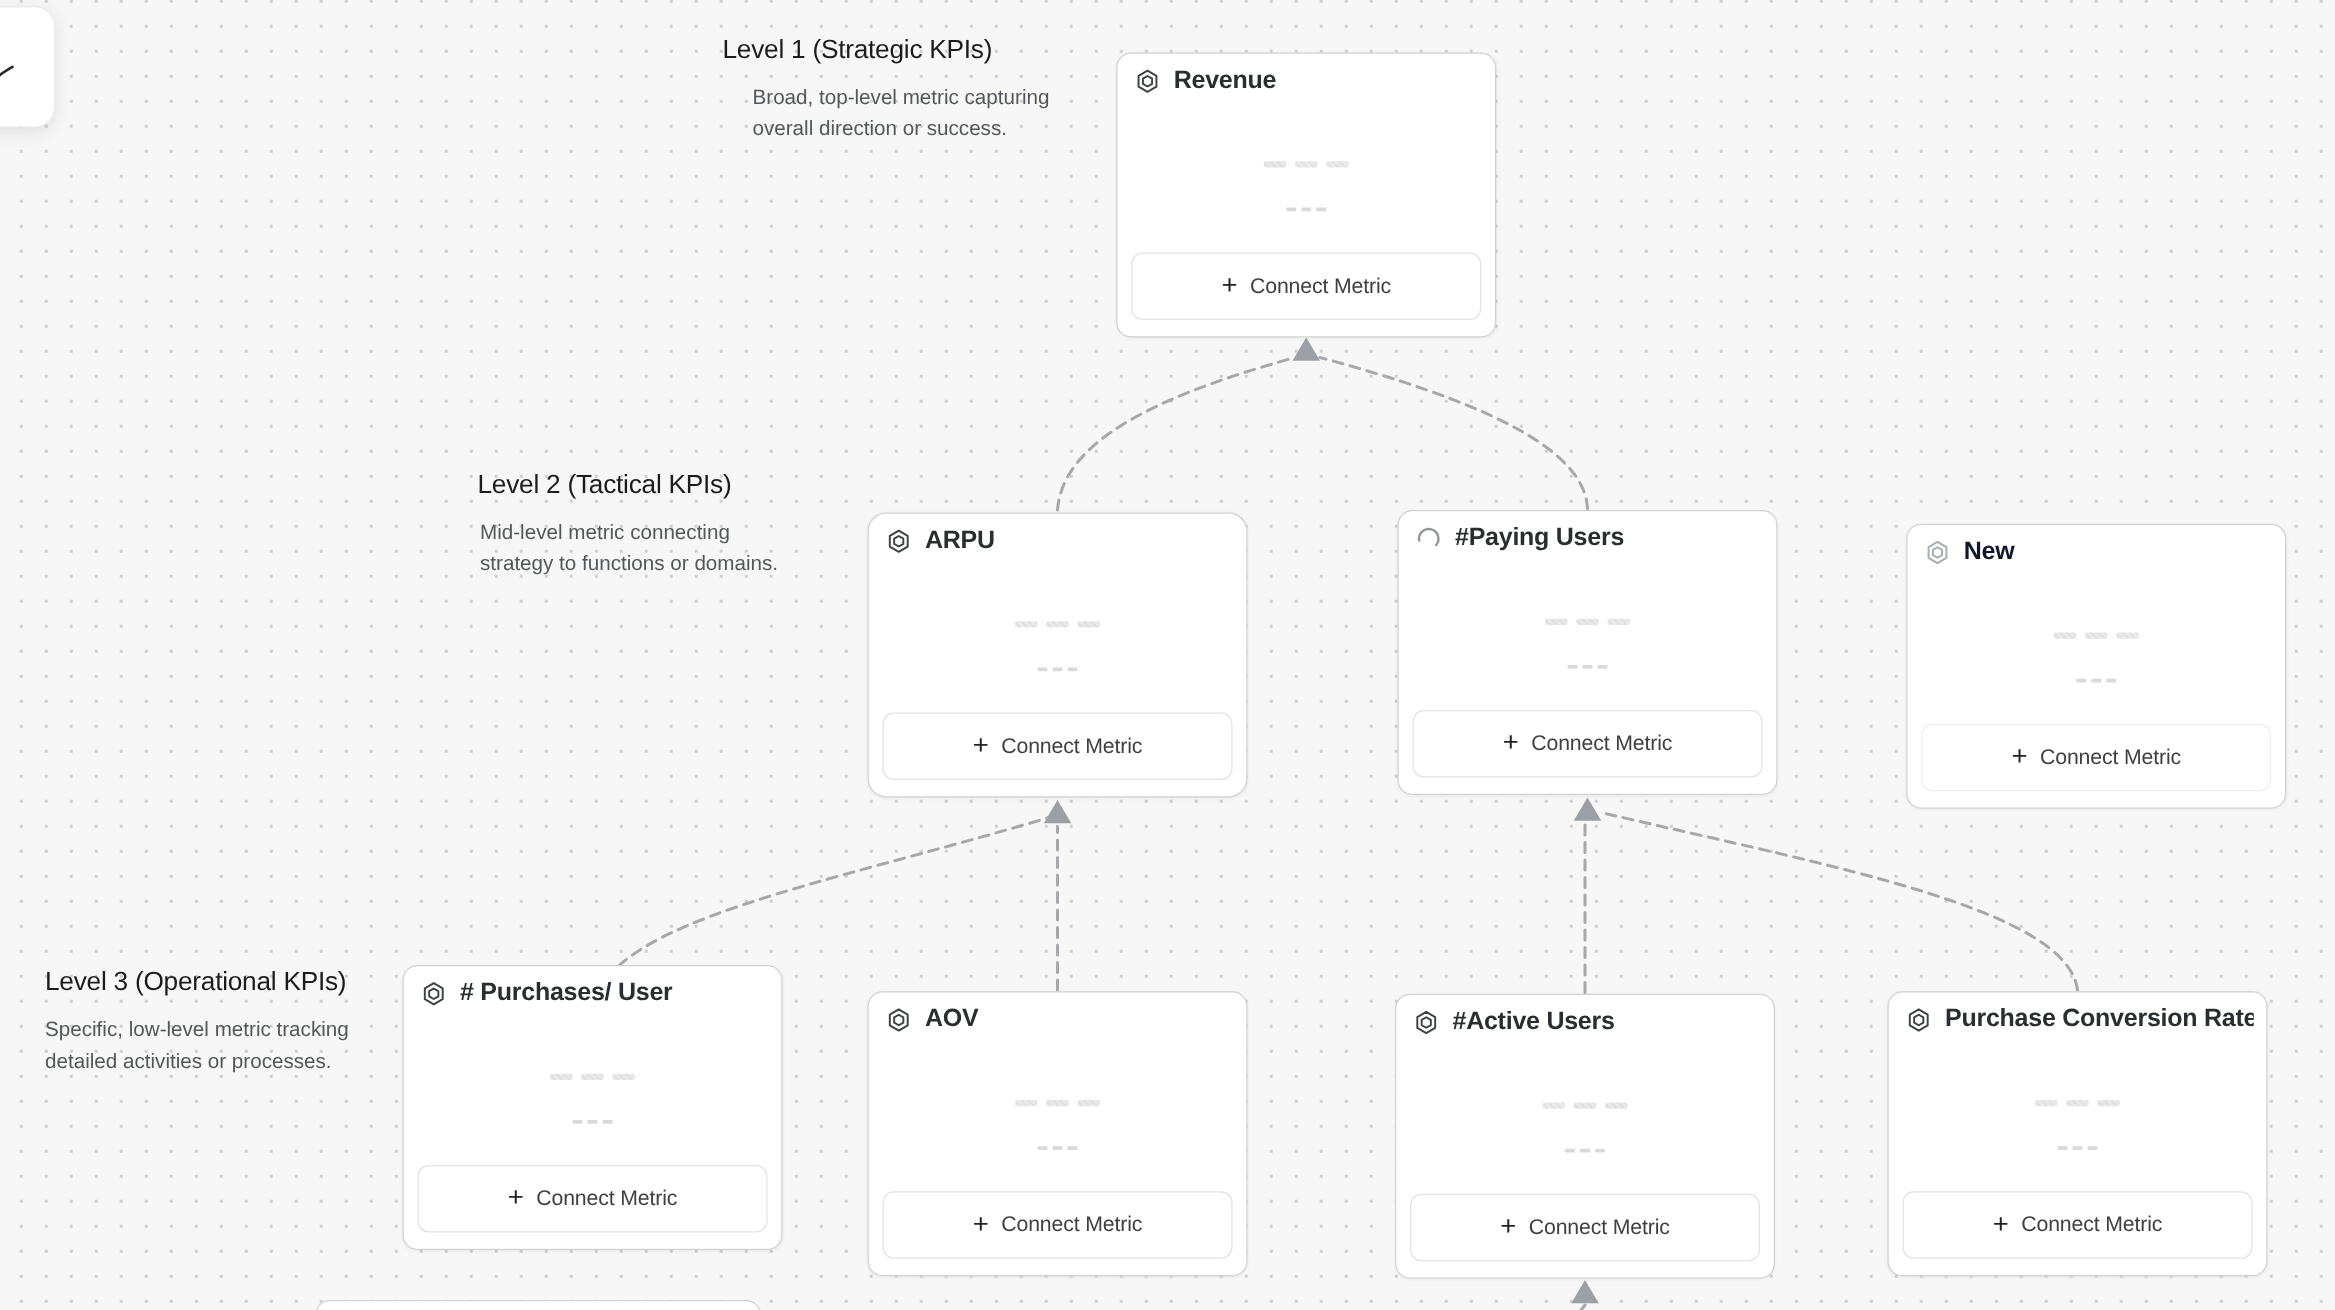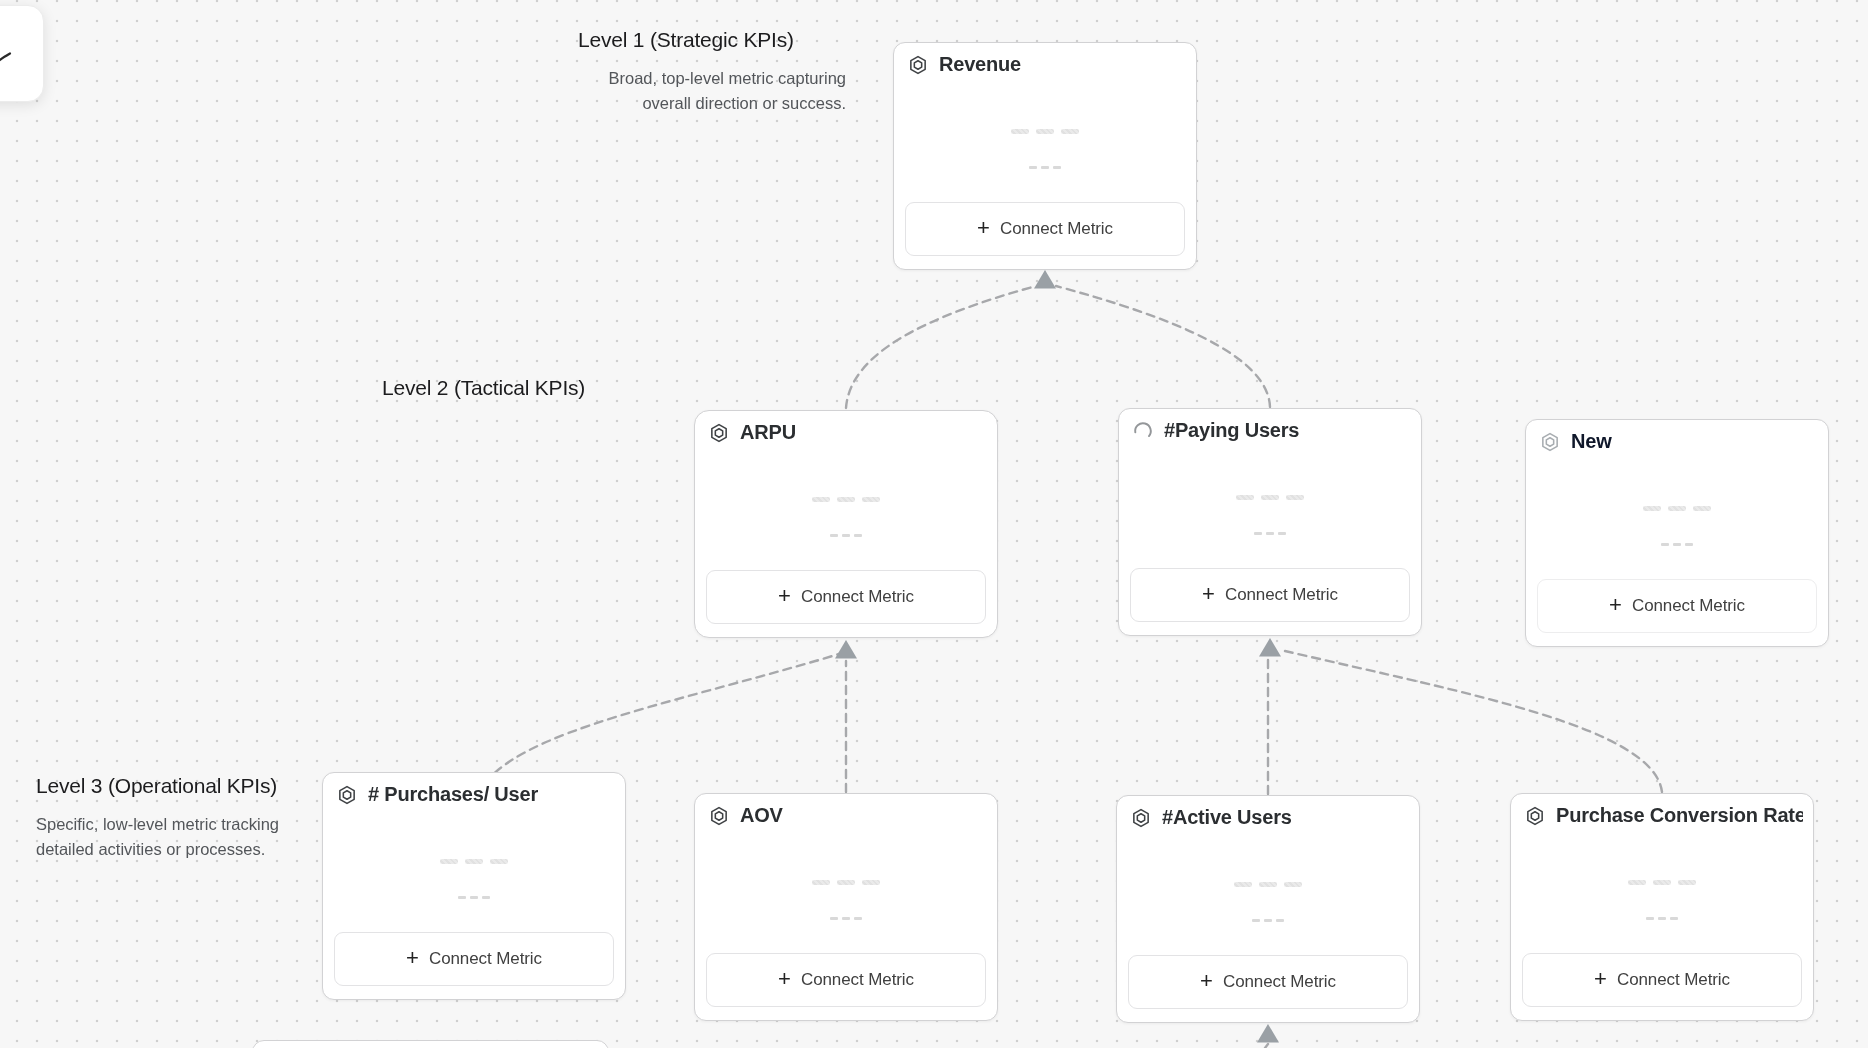--- a/index.html
+++ b/index.html
@@ -99,23 +99,24 @@
     <path class="dash" d="M1268 794 L1268 659"></path>
     <path class="dash" d="M1662 792 C1654 728 1470 694 1285 651"></path>
     <path class="dash" d="M1268 1044 L1265 1048"></path>
     <path class="head" d="M1045 270 L1034 288.5 L1056 288.5 Z"></path>
     <path class="head" d="M846 640 L835 658.5 L857 658.5 Z"></path>
     <path class="head" d="M1270 638 L1259 656.5 L1281 656.5 Z"></path>
     <path class="head" d="M1268 1024 L1257 1042.5 L1279 1042.5 Z"></path>
   </svg>
 
   <div class="section-title" style="left:578px; top:28px;">Level 1 (Strategic KPIs)</div>
-  <div class="section-desc" style="left:578px; top:66px; width:268px;text-align:right;">Broad, top-level metric capturing overall direction or success.</div>
+  <div class="section-desc" style="left:602px; top:66px; width:268px;">Broad, top-level metric capturing overall direction or success.</div>
 
   <div class="section-title" style="left:382px; top:376px;">Level 2 (Tactical KPIs)</div>
+  <div class="section-desc" style="left:384px; top:414px; width:252px;">Mid-level metric connecting strategy to functions or domains.</div>
 
   <div class="section-title" style="left:36px; top:774px;">Level 3 (Operational KPIs)</div>
   <div class="section-desc" style="left:36px; top:812px; width:286px;">Specific, low-level metric tracking detailed activities or processes.</div>
 
   <div class="card" style="left:893px; top:42px;">
     <div class="card-head">
       <svg class="icon" viewBox="0 0 24 24">
         <path d="M12 2.8 L19.8 7.3 V16.7 L12 21.2 L4.2 16.7 V7.3 Z" fill="none" stroke="#3f4245" stroke-width="1.7" stroke-linejoin="round"></path>
         <path d="M12 7.4 L16 9.7 V14.3 L12 16.6 L8 14.3 V9.7 Z" fill="none" stroke="#3f4245" stroke-width="1.7" stroke-linejoin="round"></path>
       </svg>

